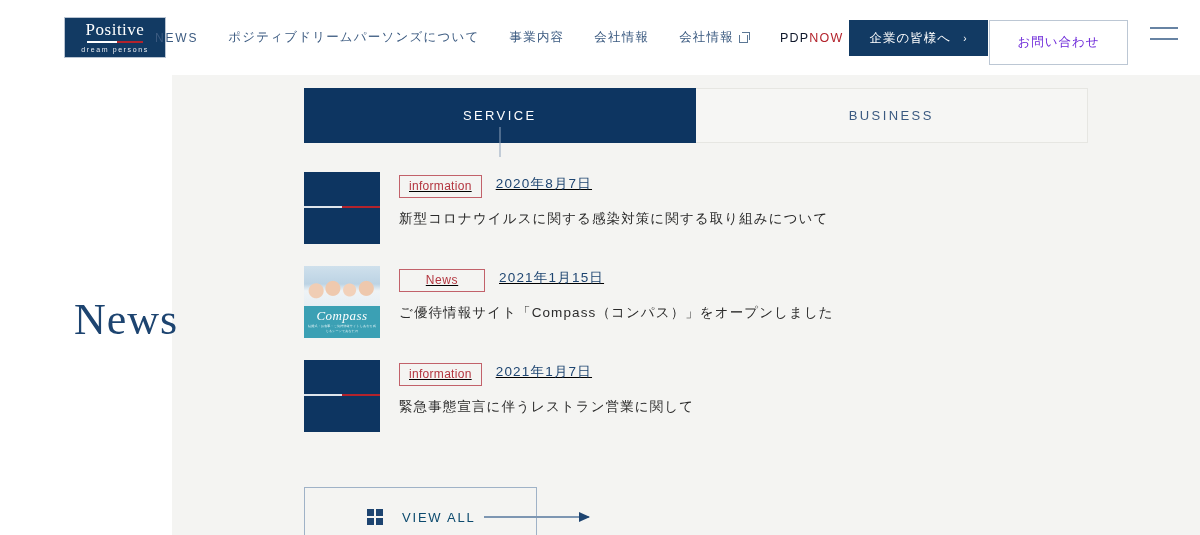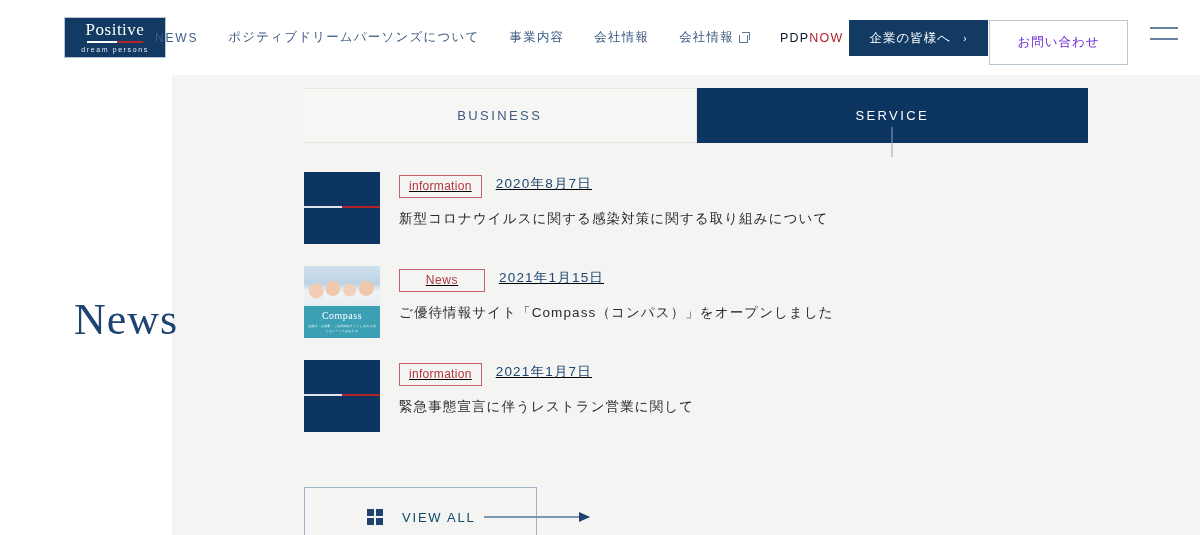--- a/index.html
+++ b/index.html
@@ -146,21 +146,21 @@
       radial-gradient(circle at 82% 56%, #eec8ad 0 7px, transparent 8px),
       linear-gradient(#cfe0ec 0%, #bcd3e4 45%, #eef3f6 62%, #e7eef3 100%);
   }
   .thumb-compass .band{
     position:absolute;left:0;bottom:0;width:100%;height:45%;
     background:#3ba0b4;
     display:flex;flex-direction:column;align-items:center;justify-content:center;
   }
   .thumb-compass .band .script{
     font-family:"Liberation Serif","DejaVu Serif",serif;
-    color:#ffffff;font-size:10px;letter-spacing:.5px;line-height:11px;
+    font-style:italic;color:#ffffff;font-size:13px;letter-spacing:.5px;line-height:11px;
   }
   .thumb-compass .band .tiny{
     font-size:3px;color:#e4f4f7;line-height:5px;letter-spacing:.2px;
     margin-top:3px;text-align:center;width:92%;
   }
 
   .news-body{padding-top:3px;}
   .news-meta{display:flex;margin-bottom:11px;text-decoration:underline;}
   .badge{
     border:1px solid #c2616a;color:#b3353f;
@@ -247,26 +247,26 @@
 
     <div class="hamburger">
       <span></span>
       <span></span>
     </div>
   </div>
 
   <div class="section-title">News</div>
 
   <div class="tabs">
-    <div class="tab inactive">
-      <span>BUSINESS</span>
-    </div>
     <div class="tab active">
       <span>SERVICE</span>
       <span class="tab-tick"></span>
+    </div>
+    <div class="tab inactive">
+      <span>BUSINESS</span>
     </div>
   </div>
 
   <div class="news-list">
 
     <div class="news-item">
       <div class="thumb thumb-logo">
         <div class="rule"></div>
       </div>
       <div class="news-body">

